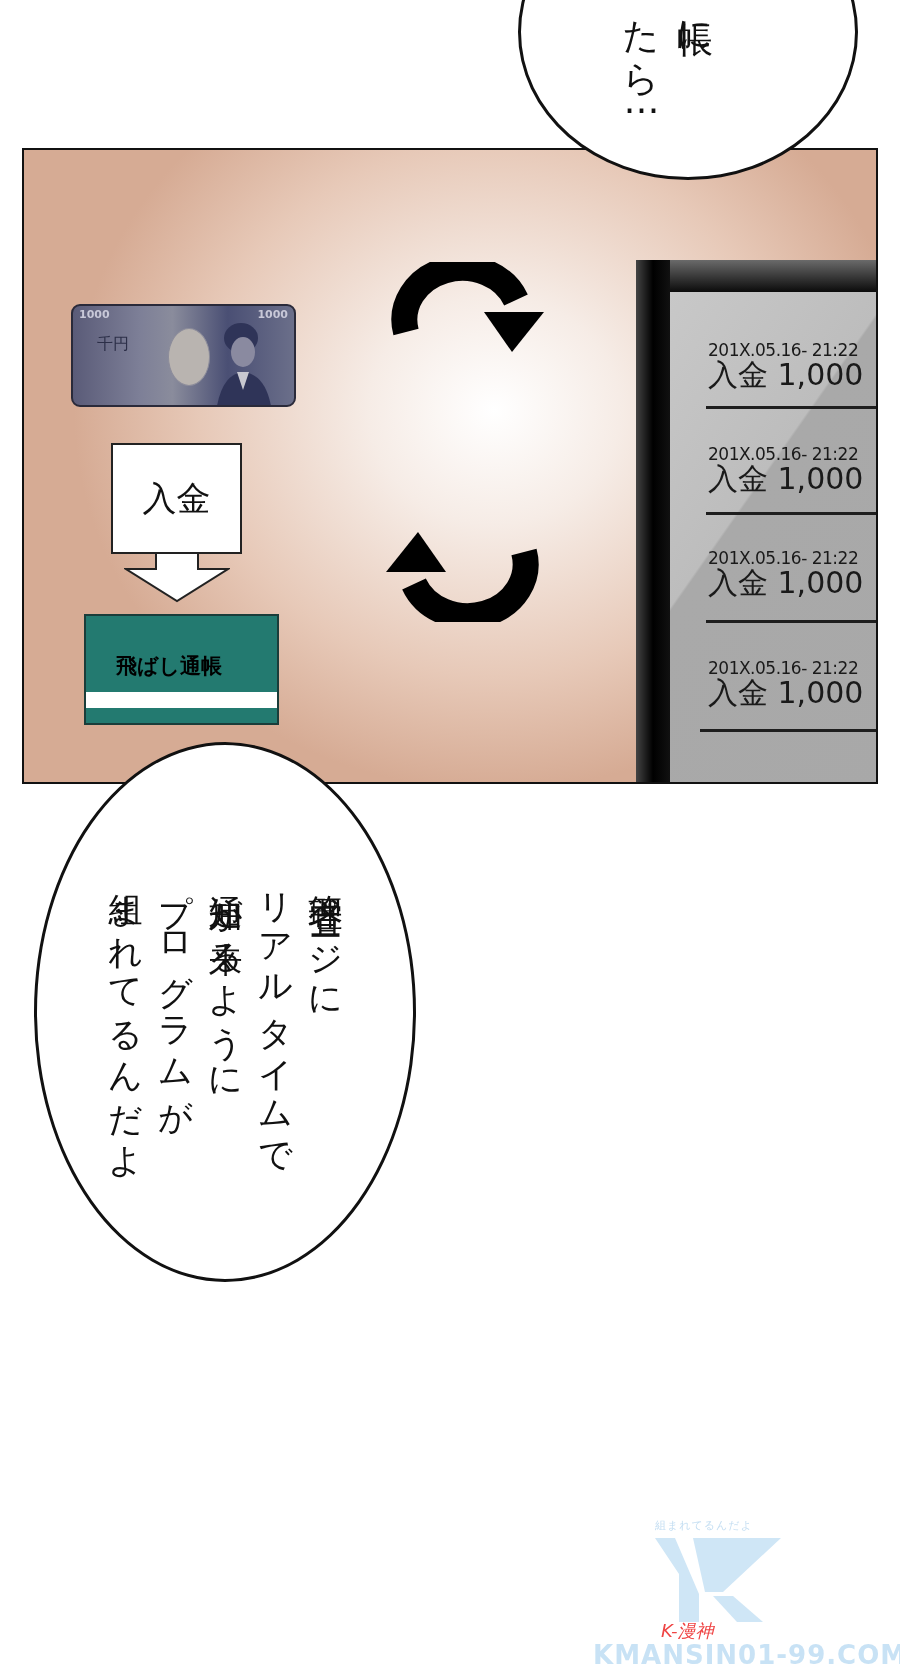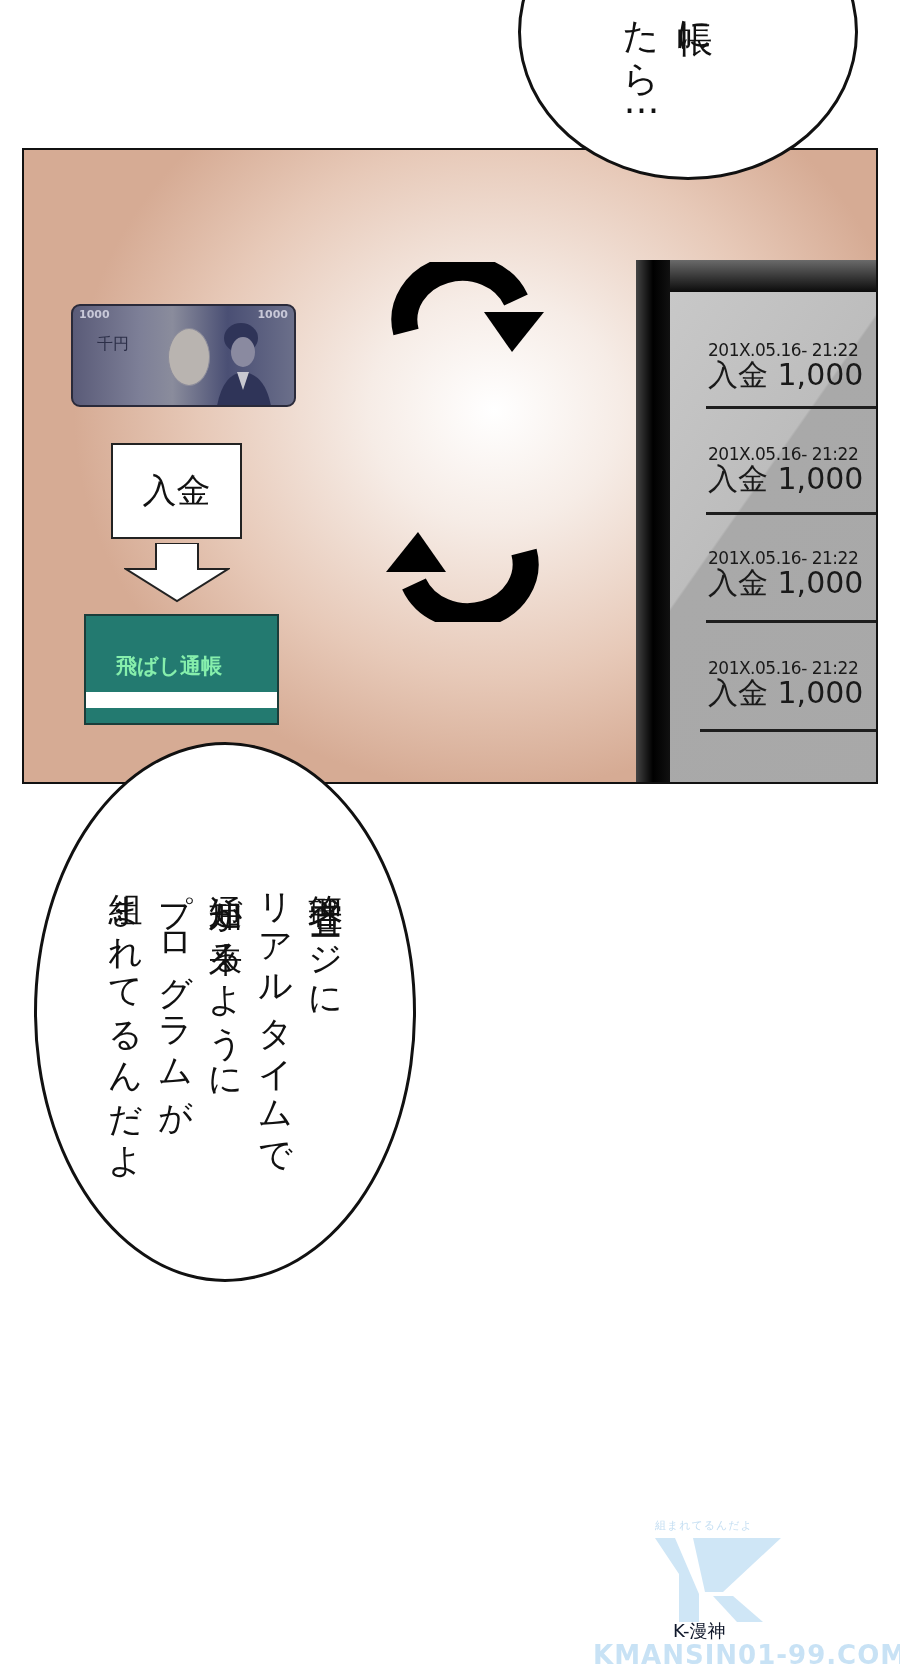--- a/index.html
+++ b/index.html
@@ -47,34 +47,34 @@
     .note-oval {
       position: absolute; left: 95px; top: 22px; width: 40px; height: 56px;
       border-radius: 50%; background: #b9b4b0; border: 1px solid #8c8c9a;
     }
     .note-portrait {
       position: absolute; left: 140px; top: 10px; width: 60px; height: 90px;
     }
 
     
     .deposit-box {
-      left: 87px; top: 293px; width: 131px; height: 96px;
+      left: 87px; top: 293px; width: 131px; height: 111px;
       background: #fff; border: 2px solid #222; box-sizing: border-box;
       display: flex; align-items: center; justify-content: center;
       font-size: 34px; color: #111; z-index: 2;
     }
     .deposit-arrow { left: 100px; top: 393px; width: 106px; height: 60px; z-index: 1; }
 
     
     .passbook {
       left: 60px; top: 464px; width: 195px; height: 111px;
       background: #237a70; border: 2px solid #1a3d3a; box-sizing: border-box;
     }
     .passbook-label {
-      position: absolute; left: 30px; top: 36px; font-size: 21px; color: #86efac; font-weight: bold; text-align: center;
+      position: absolute; left: 30px; top: 36px; font-size: 21px; color: #000000; font-weight: bold; text-align: center;
     }
     .passbook-stripe {
       position: absolute; left: 0; right: 0; top: 76px; height: 16px; background: #ffffff;
     }
 
     
     .realtime-box {
       left: 316px; top: 242px; width: 240px; height: 103px;
       background: #a8a8a8; border: 2px solid #3a3a3a; box-sizing: border-box;
       display: flex; align-items: center; justify-content: center;
@@ -112,21 +112,21 @@
     .bubble-bottom-text {
       position: absolute; left: 106px; top: 868px; z-index: 6;
       display: flex; flex-direction: row-reverse; gap: 10px;
     }
     .bubble-bottom-text .vcol { font-size: 34px; line-height: 40px; letter-spacing: 3px; }
 
     
     .watermark { left: 593px; top: 1512px; width: 307px; height: 158px; color: #cfe6f6; }
     .wm-tag { position: absolute; left: 62px; top: 6px; font-size: 11px; color: #c4def2; letter-spacing: 1px; }
     .wm-logo { position: absolute; left: 60px; top: 22px; width: 130px; height: 90px; }
-    .wm-brand { position: absolute; left: 80px; top: 107px; font-size: 18px; color: #0f172a; }
+    .wm-brand { position: absolute; left: 68px; top: 107px; font-size: 18px; color: #ef4444; font-style: italic; }
     .wm-url { position: absolute; left: 0px; top: 128px; font-size: 26px; font-weight: bold; color: #c8e2f5; letter-spacing: 1px; white-space: nowrap; }
   </style>
 </head>
 <body>
 
 <div class="abs bubble-top"></div>
 <div class="bubble-top-text">
   <div class="vcol">帳に</div>
   <div class="vcol">たら…</div>
 </div>

